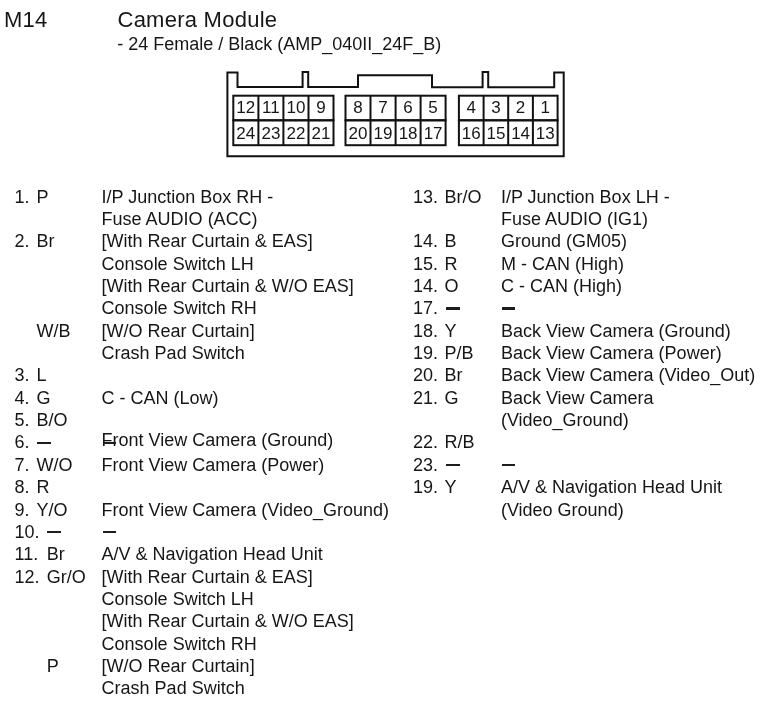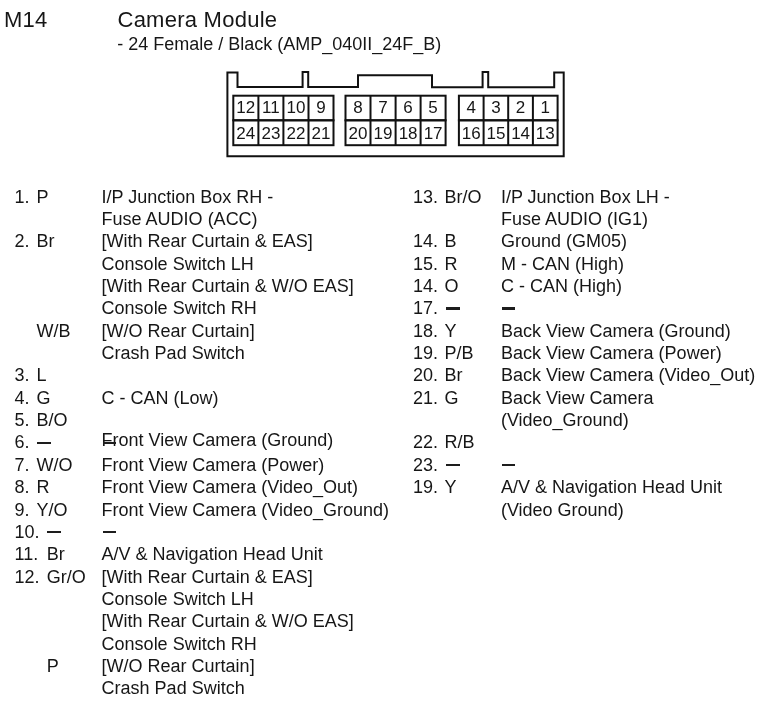--- a/index.html
+++ b/index.html
@@ -103,21 +103,20 @@
 <div class="t" style="left:14.5px;top:431.4px">6.</div>
 <div class="dash" style="left:37.3px;top:441.5px"></div>
 <div class="dash" style="left:102.6px;top:441.5px"></div>
 
 <div class="t" style="left:14.5px;top:453.8px">7.</div>
 <div class="t" style="left:36.5px;top:453.8px">W/O</div>
 <div class="t" style="left:101.6px;top:453.8px">Front View Camera (Power)</div>
 
 <div class="t" style="left:14.5px;top:476.1px">8.</div>
 <div class="t" style="left:36.5px;top:476.1px">R</div>
-<div class="t" style="left:101.6px;top:476.1px">Front View Camera (Video_Out)</div>
 
 <div class="t" style="left:14.5px;top:498.5px">9.</div>
 <div class="t" style="left:36.5px;top:498.5px">Y/O</div>
 <div class="t" style="left:101.6px;top:498.5px">Front View Camera (Video_Ground)</div>
 
 <div class="t" style="left:14.5px;top:520.8px">10.</div>
 <div class="dash" style="left:47.3px;top:530.9px"></div>
 <div class="dash" style="left:102.6px;top:530.9px"></div>
 
 <div class="t" style="left:14.5px;top:543.2px">11.</div>

